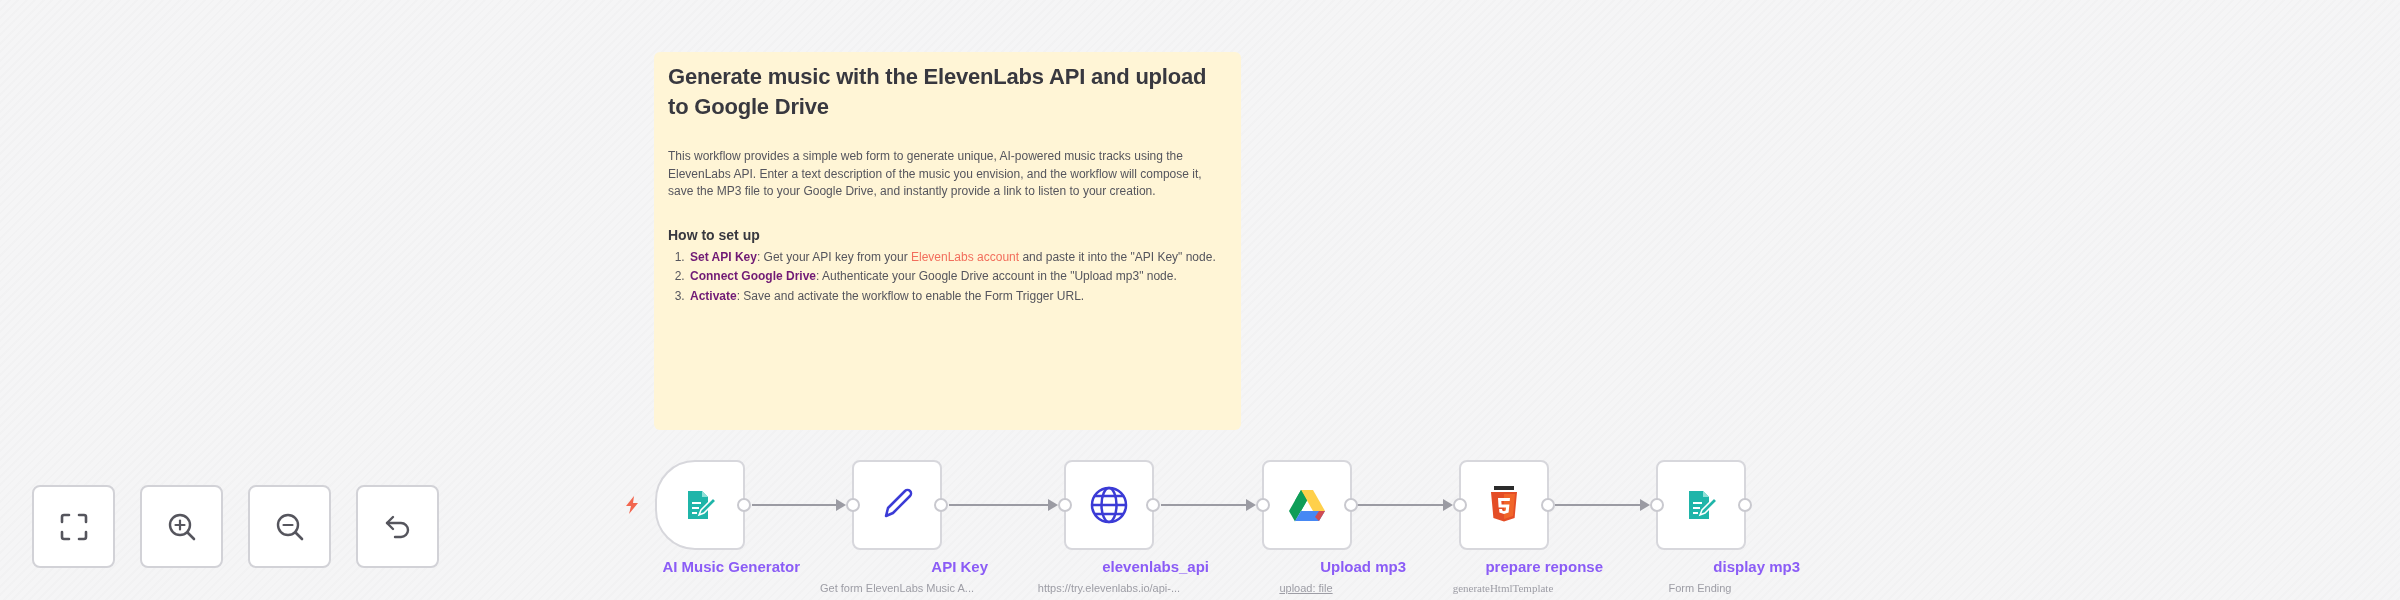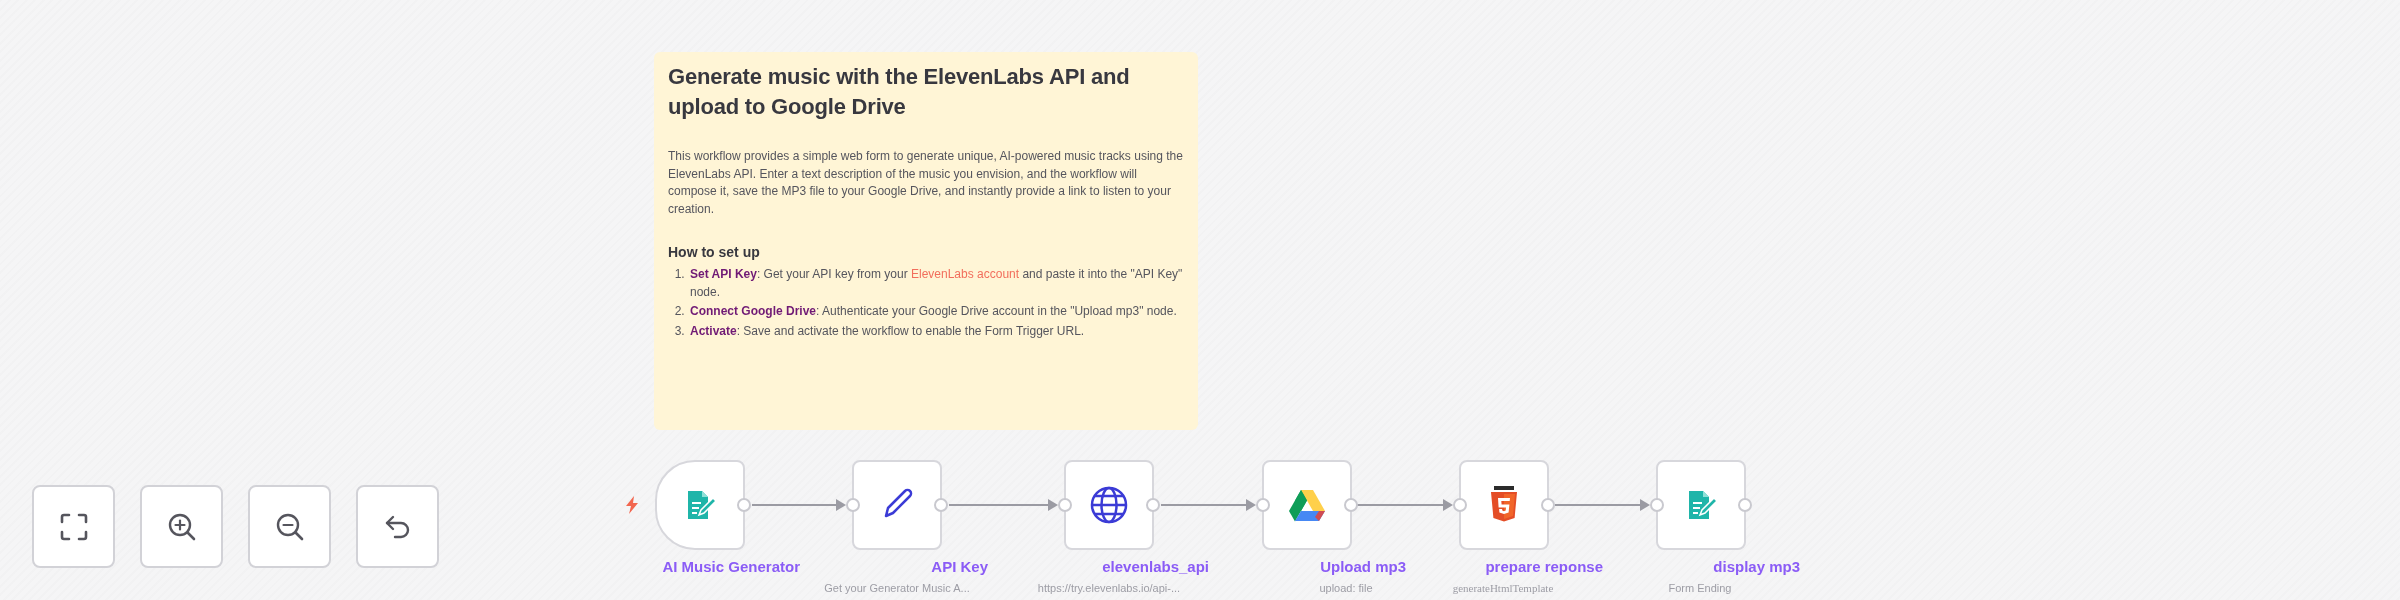--- a/index.html
+++ b/index.html
@@ -11,21 +11,21 @@
       background-color: #f5f5f6;
       background-image: repeating-linear-gradient(135deg, rgba(0,0,0,0.012) 0px, rgba(0,0,0,0.012) 2px, transparent 2px, transparent 6px);
       position: relative;
     }
     .canvas { position: absolute; inset: 0; }
 
     
     .sticky {
       position: absolute;
       left: 654px; top: 52px;
-      width: 544px; height: 378px;
+      width: 587px; height: 378px;
       background: #fff5d6;
       border-radius: 6px;
       box-sizing: border-box;
       padding: 10px 14px 10px 14px;
       color: #2d2d33;
     }
     .sticky h1 {
       font-size: 22px; font-weight: 700; line-height: 30px;
       margin: 0 0 26px 0; color: #38383f;
       letter-spacing: -0.2px;
@@ -175,21 +175,21 @@
   <div class="node" style="left:852px;">
     <div class="handle in"></div>
     <div class="node-icon">
       <svg width="38" height="38" viewBox="0 0 38 38">
         <path d="M8 30 l2 -8 l17 -17 a3 3 0 0 1 5 5 l-17 17 z" fill="none" stroke="#3b3bd6" stroke-width="2.5" stroke-linejoin="round"></path>
       </svg>
     </div>
     <div class="handle out"></div>
   </div>
   <div class="node-label" style="left:788px;">API Key</div>
-  <div class="node-sub" style="left:797px;">Get your Generator Music A...</div>
+  <div class="node-sub" style="left:797px;">Get form ElevenLabs Music A...</div>
 
   <div class="node" style="left:1064px;">
     <div class="handle in"></div>
     <div class="node-icon">
       <svg width="40" height="40" viewBox="0 0 40 40">
         <circle cx="20" cy="20" r="17" fill="none" stroke="#3b3bd6" stroke-width="2.5"></circle>
         <ellipse cx="20" cy="20" rx="7.5" ry="17" fill="none" stroke="#3b3bd6" stroke-width="2.5"></ellipse>
         <line x1="3" y1="20" x2="37" y2="20" stroke="#3b3bd6" stroke-width="2.5"></line>
         <path d="M6 11 h28 M6 29 h28" stroke="#3b3bd6" stroke-width="2.5" fill="none"></path>
       </svg>
@@ -207,21 +207,21 @@
         <path d="M25 2 l12 21 h-12 l-12 -21 z" fill="#ffd04b"></path>
         <path d="M25 2 h0 l12 21 l-6 10 l-12 -20 z" fill="#ffba00" opacity="0"></path>
         <path d="M13 2 l6 10.5 l-12 21 l-6 -10.5 z" fill="#0f9d58"></path>
         <path d="M7 33 l6 -10 h24 l-6 10 z" fill="#4688f4"></path>
         <path d="M31 33 l6 -10 h-6 l-4 6 z" fill="#e94235" opacity="0.85"></path>
       </svg>
     </div>
     <div class="handle out"></div>
   </div>
   <div class="node-label" style="left:1206px;">Upload mp3</div>
-  <div class="node-sub" style="left:1246px;">upload: file</div>
+  <div class="node-sub" style="left:1206px;text-decoration:underline;">upload: file</div>
 
   <div class="node" style="left:1459px;">
     <div class="handle in"></div>
     <div class="node-icon">
       <svg width="30" height="38" viewBox="0 0 30 38">
         <rect x="5" y="0" width="20" height="4" fill="#2b2b2b"></rect>
         <path d="M2 6 h26 l-2.4 26 l-10.6 3.5 l-10.6 -3.5 z" fill="#e44d26"></path>
         <path d="M15 8 h11 l-2 22 l-9 3 z" fill="#f16529"></path>
         <path d="M9 12 h12 l-0.3 3 h-8.4 l0.3 3.5 h7.8 l-0.8 8 l-4.6 1.5 l-4.6 -1.5 l-0.3 -3.5 h3 l0.2 1.6 l1.7 0.6 l1.7 -0.6 l0.3 -3.1 h-7.4 z" fill="#fff"></path>
       </svg>

